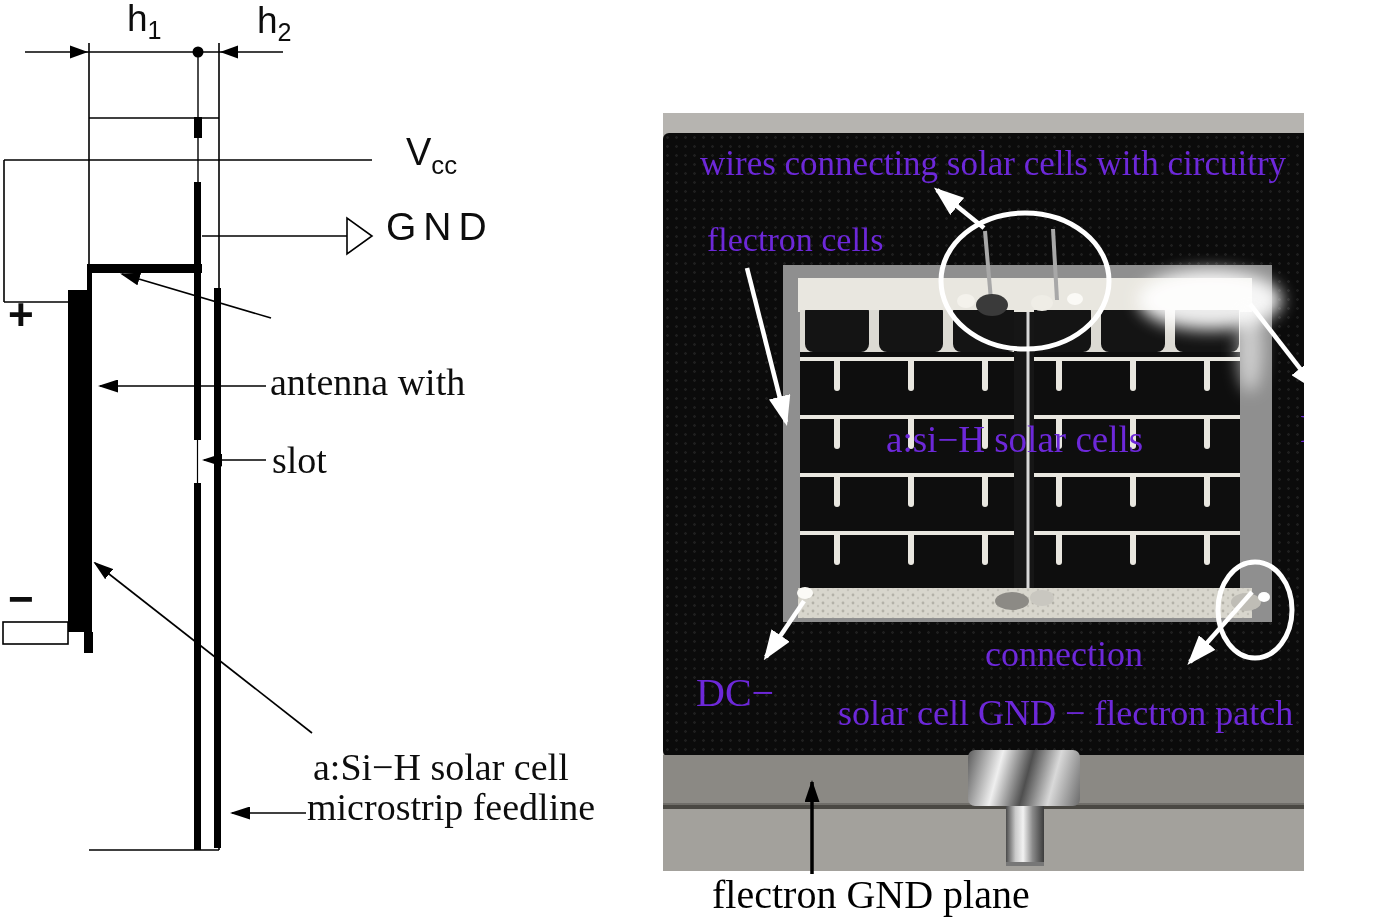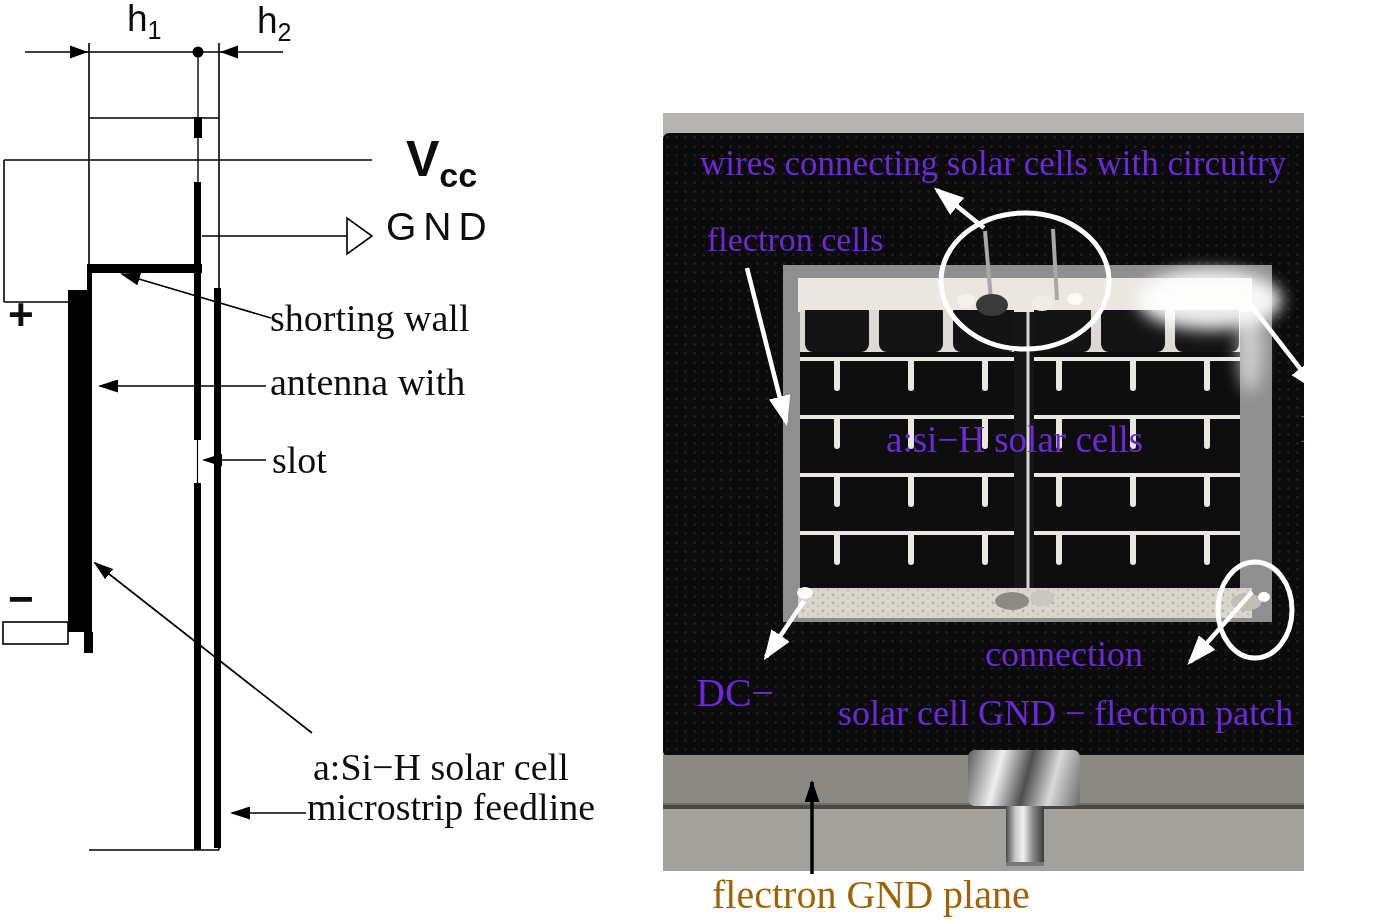--- a/index.html
+++ b/index.html
@@ -76,25 +76,24 @@
       <line x1="271" y1="318" x2="122" y2="274" marker-end="url(#ahb)"></line>
       <line x1="266" y1="386" x2="100" y2="386" marker-end="url(#ahb)"></line>
       <line x1="266" y1="460" x2="204" y2="460" marker-end="url(#ahb)"></line>
       <line x1="312" y1="733" x2="95" y2="563" marker-end="url(#ahb)"></line>
       <line x1="306" y1="813" x2="232" y2="813" marker-end="url(#ahb)"></line>
     </g>
   </svg>
 
   <div class="lbl sans" style="left:127px;top:0px;font-size:37px;"><span>h</span><sub>1</sub></div>
   <div class="lbl sans" style="left:257px;top:2px;font-size:37px;"><span>h</span><sub>2</sub></div>
-  <div class="lbl sans" style="left:406px;top:133px;font-size:50px;font-weight:bold;"><span>V</span><sub>cc</sub></div>
+  <div class="lbl sans" style="left:406px;top:133px;font-size:38px;"><span>V</span><sub>cc</sub></div>
   <div class="lbl sans" style="left:386px;top:207px;font-size:39px;letter-spacing:7px;">GND</div>
   <div class="lbl sans" style="left:8px;top:292px;font-size:44px;font-weight:700;">+</div>
   <div class="lbl sans" style="left:8px;top:576px;font-size:44px;font-weight:700;">−</div>
-  <div class="lbl serif" style="left:270px;top:299px;font-size:38px;">shorting wall</div>
   <div class="lbl serif" style="left:270px;top:363px;font-size:38px;">antenna with</div>
   <div class="lbl serif" style="left:272px;top:441px;font-size:38px;">slot</div>
   <div class="lbl serif" style="left:313px;top:728px;font-size:38px;margin-top:20px;">a:Si−H solar cell</div>
   <div class="lbl serif" style="left:307px;top:788px;font-size:38px;">microstrip feedline</div>
 
   <div class="abs photo">
     <div class="abs fabric"></div>
     <div class="abs strip1"></div>
     <div class="abs strip2"></div>
     <div class="abs flange"></div>
@@ -169,15 +168,15 @@
     <line x1="812" y1="874" x2="812" y2="782" stroke="#000" stroke-width="3.5" marker-end="url(#ahb2)"></line>
   </svg>
 
   <div class="lbl serif white" style="left:700px;top:146px;font-size:35px;">wires connecting solar cells with circuitry</div>
   <div class="lbl serif white" style="left:707px;top:222px;font-size:34px;">flectron cells</div>
   <div class="lbl serif white" style="left:886px;top:421px;font-size:37px;">a:si−H solar cells</div>
   <div class="lbl serif white" style="left:1300px;top:408px;font-size:40px;">DC+</div>
   <div class="lbl serif white" style="left:696px;top:672px;font-size:40px;">DC−</div>
   <div class="lbl serif white" style="left:985px;top:636px;font-size:36px;">connection</div>
   <div class="lbl serif white" style="left:838px;top:695px;font-size:36px;">solar cell GND − flectron patch</div>
-  <div class="lbl serif" style="left:712px;top:874px;font-size:40px;color:#a16207;">flectron GND plane</div>
+  <div class="lbl serif" style="left:712px;top:874px;font-size:40px;color:#000000;">flectron GND plane</div>
 
 </div>
 
 </body></html>

